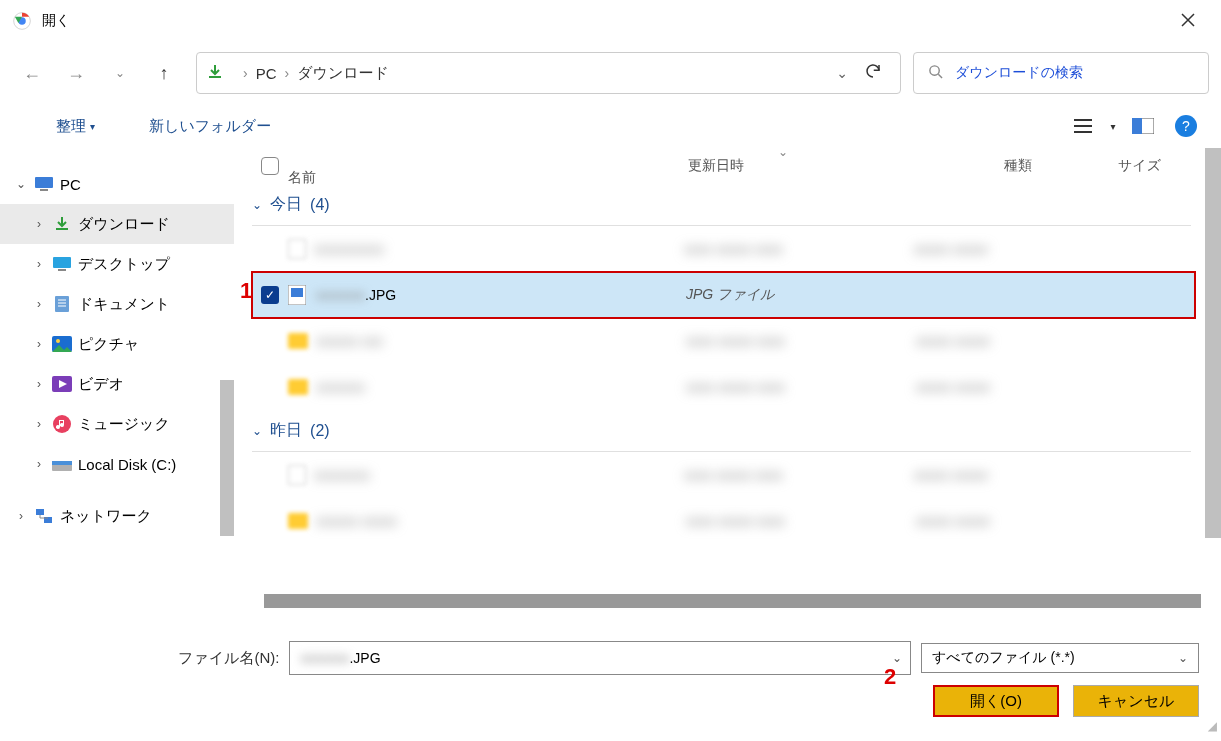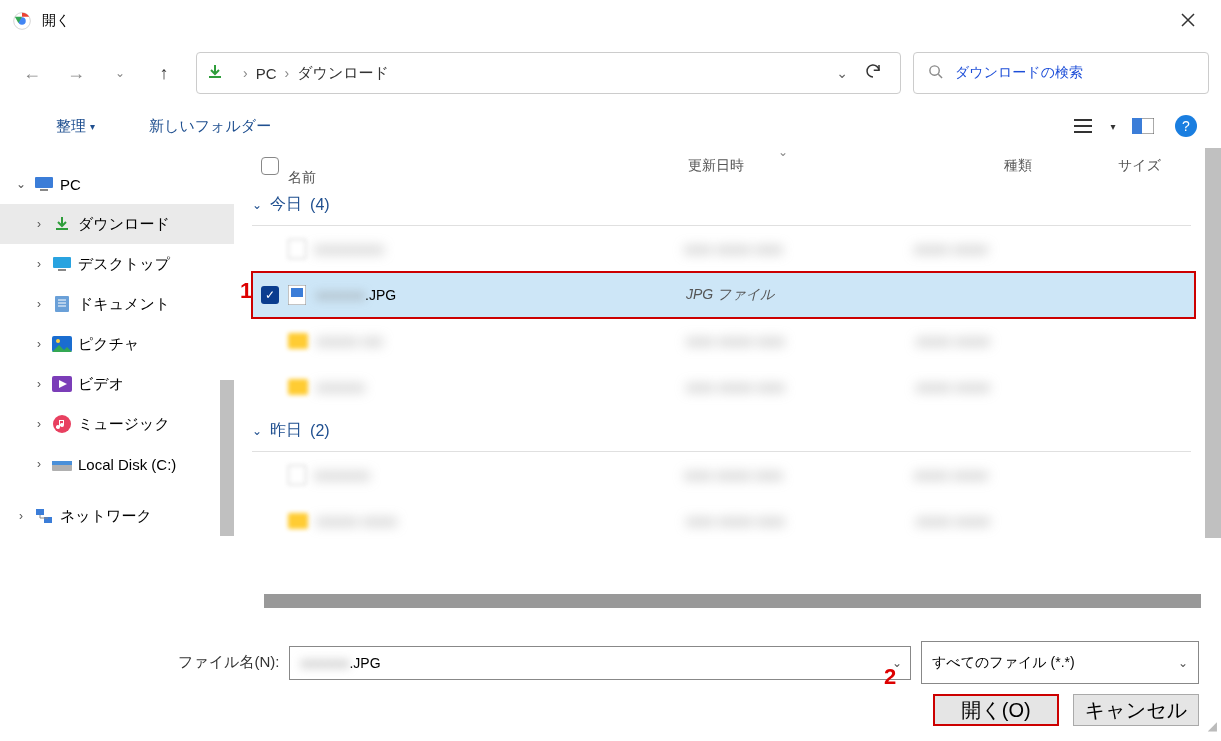--- a/index.html
+++ b/index.html
@@ -78,24 +78,24 @@
 
 .annot { position: absolute; font-weight: bold; color: #d00; font-size: 22px; z-index: 50; }
 
 
 .footer { position: absolute; bottom: 4px; left: 0; right: 0; height: 110px; padding: 14px 22px 10px; }
 .fn-row { display: flex; align-items: center; gap: 10px; margin-bottom: 10px; }
 .fn-label { color: #333; font-size: 15px; margin-left: 156px; }
 .fn-input { flex: 1; height: 34px; border: 1px solid #888; padding: 0 10px; display: flex; align-items: center; position: relative; }
 .fn-input .blurn { filter: blur(5px); color: #888; }
 .fn-input .dd { position: absolute; right: 8px; color: #555; font-size: 12px; }
-.ftype-select { width: 278px; height: 43px; border: 1px solid #888; display: flex; align-items: center; padding: 0 10px; position: relative; }
+.ftype-select { width: 278px; height: 30px; border: 1px solid #888; display: flex; align-items: center; padding: 0 10px; position: relative; }
 .ftype-select .dd { position: absolute; right: 10px; color: #555; font-size: 12px; }
 .btn-row { display: flex; justify-content: flex-end; gap: 14px; }
-.btn { width: 126px; height: 32px; border: 1px solid #aaa; background: #e5e5e5; display: flex; align-items: center; justify-content: center; font-size: 20px; }
+.btn { width: 126px; height: 32px; border: 1px solid #aaa; background: #eab308; display: flex; align-items: center; justify-content: center; font-size: 15px; }
 .btn.primary { border: 2px solid #c00; }
 .grip { position: absolute; right: 4px; bottom: 4px; color: #bbb; font-size: 12px; }
 
 
 .svg-ico { display: block; }
 </style>
 </head>
 <body>
 
 <div class="titlebar">

